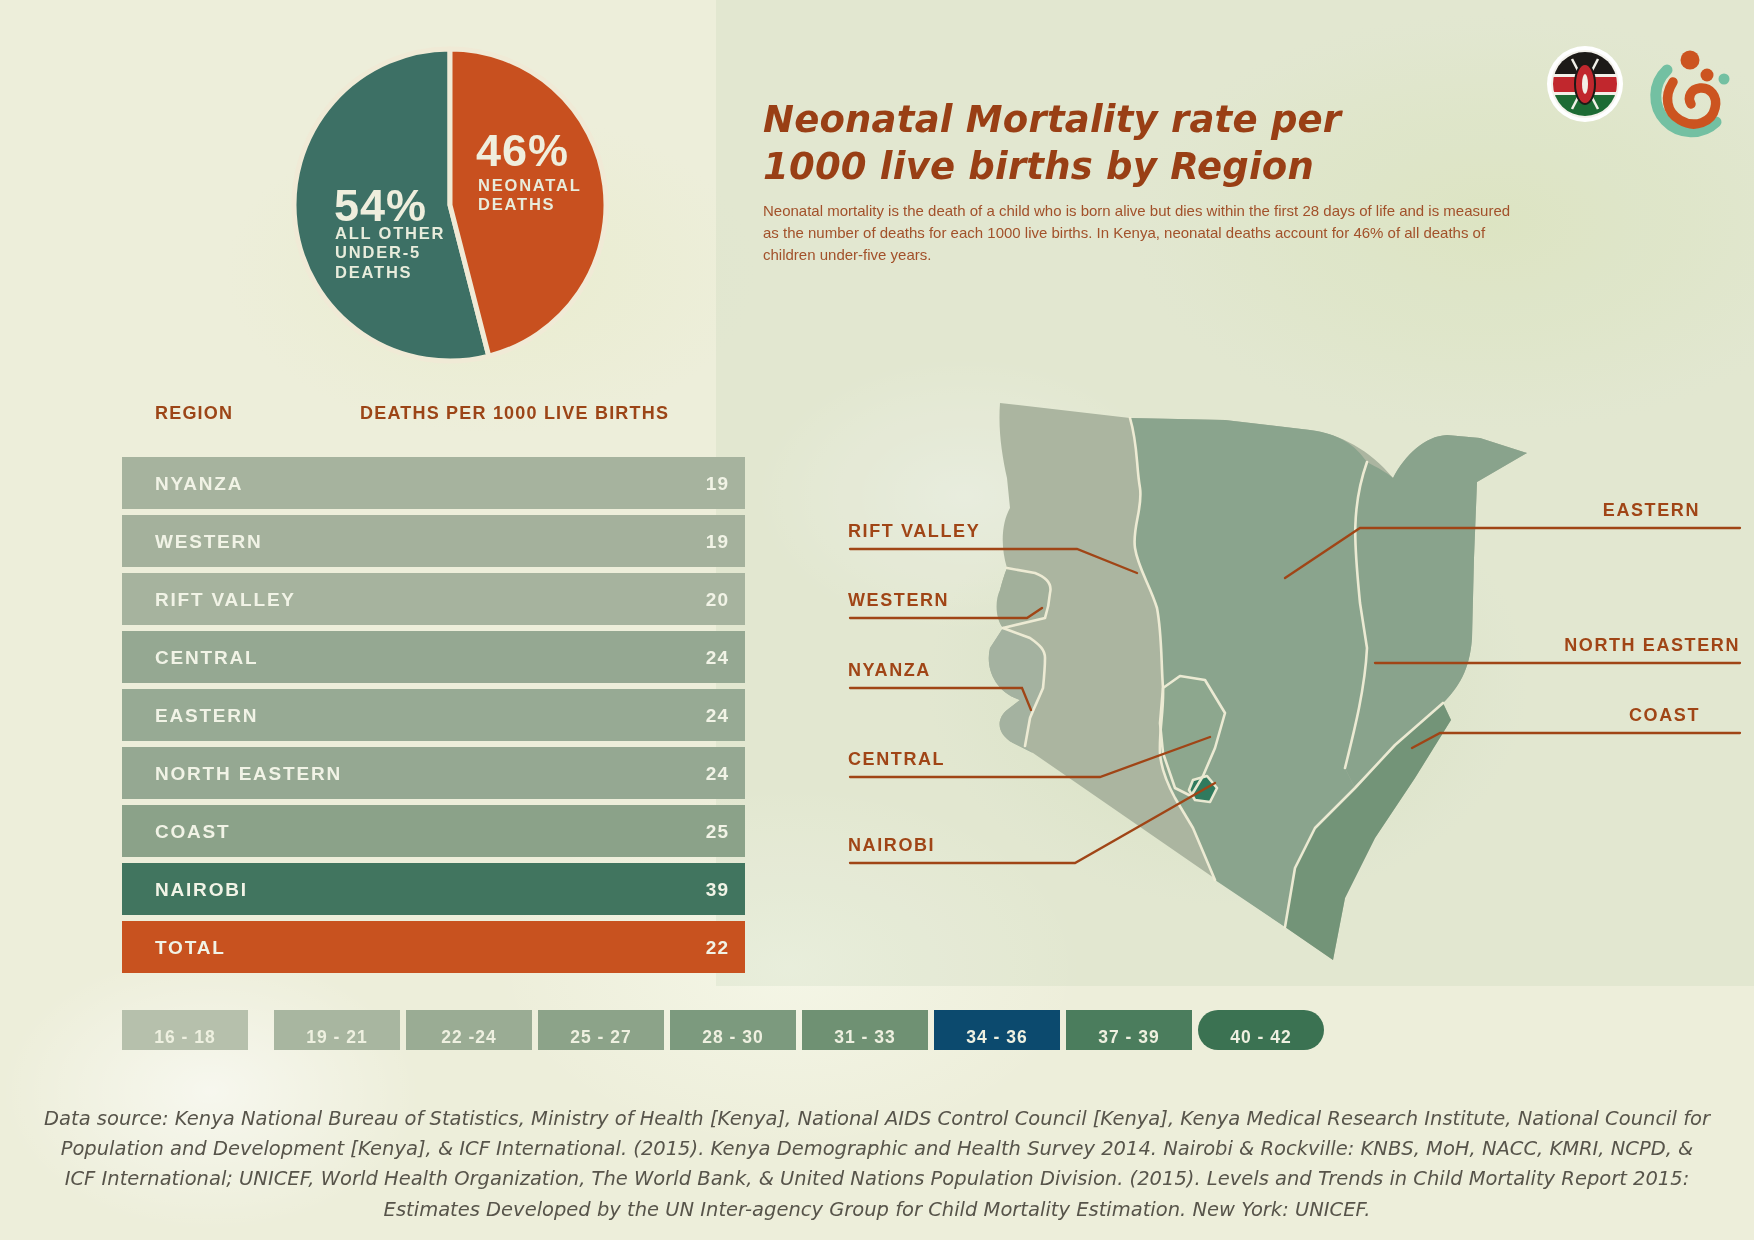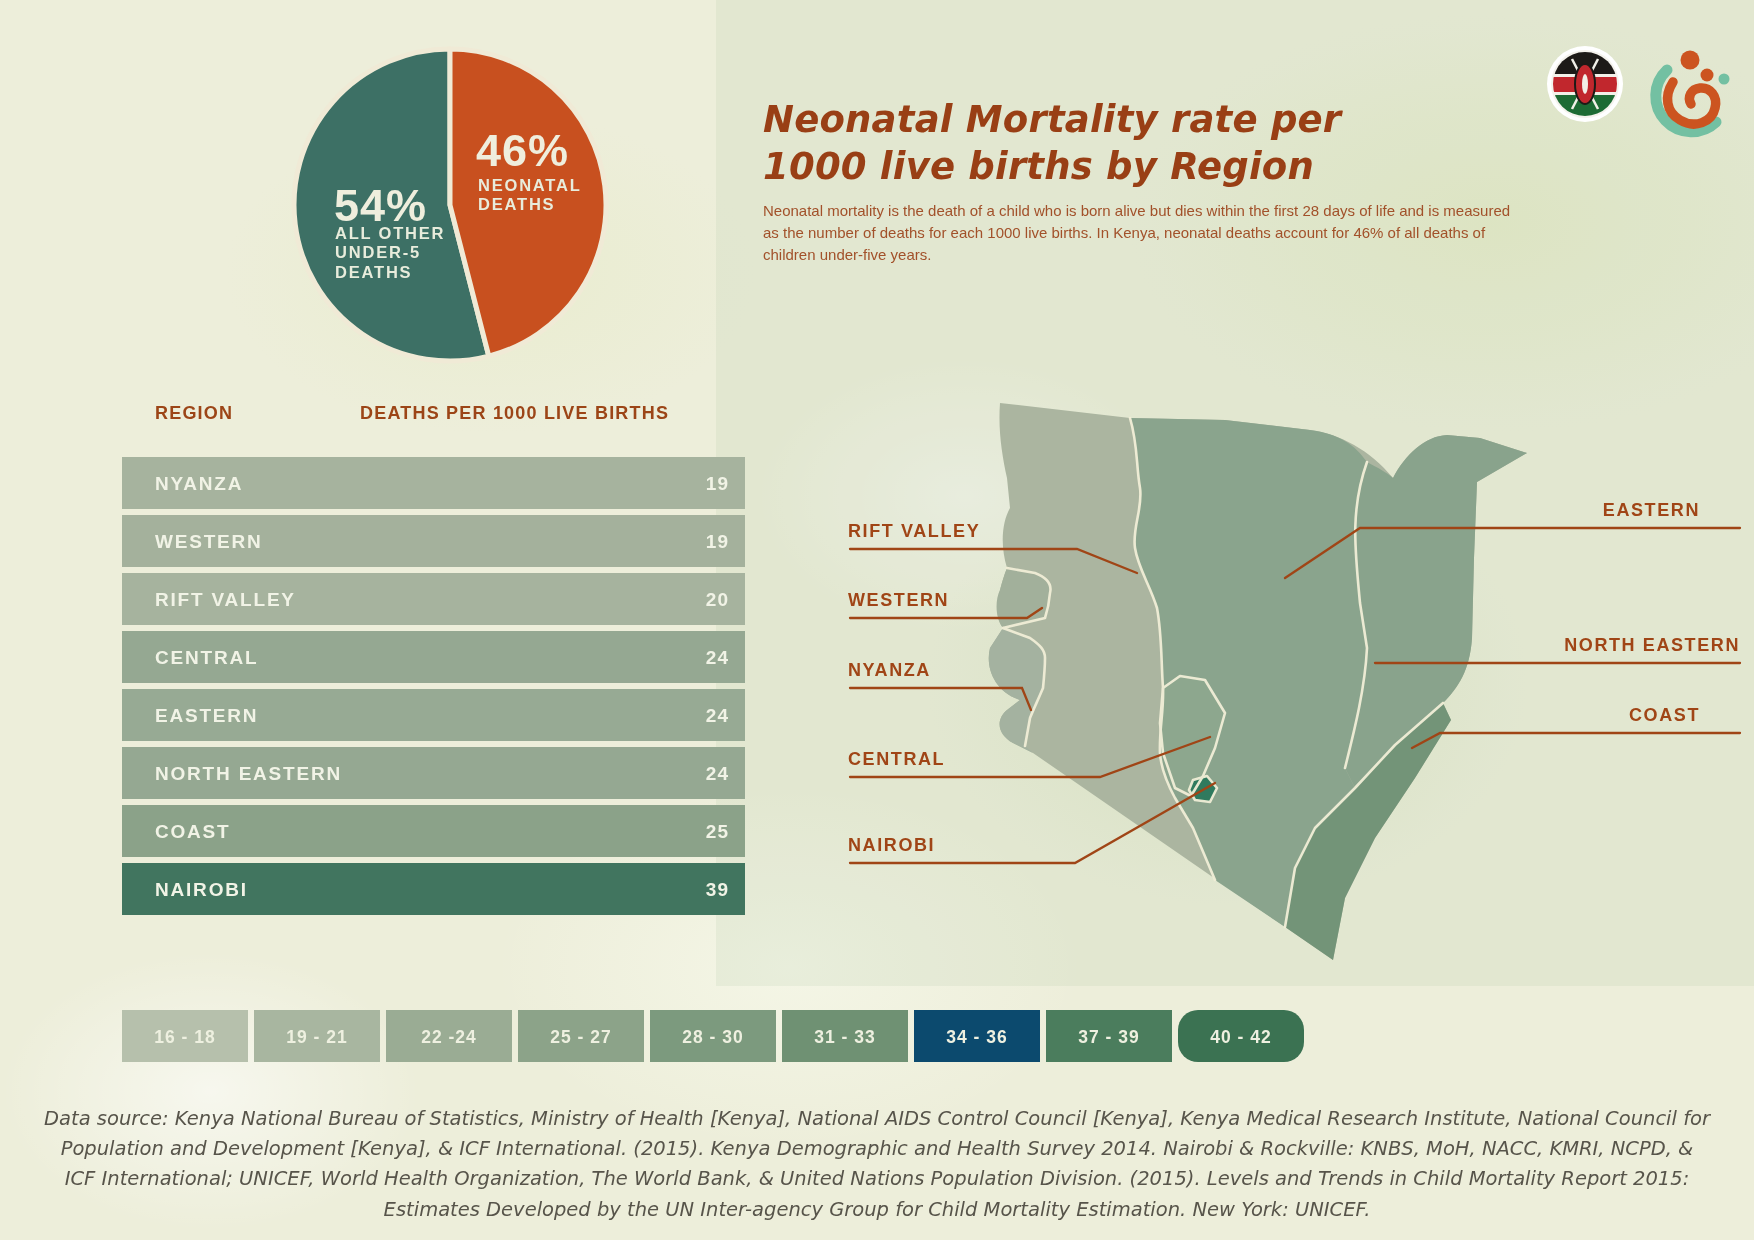--- a/index.html
+++ b/index.html
@@ -32,21 +32,21 @@
   .tbl-header{top:371px;font-size:18px;font-weight:bold;letter-spacing:1.2px;color:#9c4517;margin-top:32px;}
   #rows{left:122px;top:457px;width:623px;}
   .row{position:relative;width:623px;height:52px;margin-bottom:6px;}
   .row .rlabel{position:absolute;left:33px;top:16px;font-size:19px;font-weight:bold;
                letter-spacing:1.8px;color:#f1f3e6;}
   .row .rvalue{position:absolute;right:16px;top:16px;font-size:19px;font-weight:bold;
                letter-spacing:1px;color:#f1f3e6;}
 
   
   #legend{left:122px;top:1010px;height:52px;}
-  .lg-item{position:relative;float:left;width:126px;height:52px;margin-right:6px;}
+  .lg-item{position:relative;float:left;width:126px;height:40px;margin-right:6px;}
   .lg-item .lglabel{position:absolute;width:100%;text-align:center;top:17px;font-size:17.5px;
                     font-weight:bold;letter-spacing:1px;color:#eef0e0;}
 
   
   .maplabel{font-size:18px;font-weight:bold;letter-spacing:1.6px;color:#a04516;}
   .r-align{text-align:right;}
 
   
   .footer{left:27px;top:1104px;width:1700px;text-align:center;
           font-family:"DejaVu Sans",sans-serif;font-style:italic;
@@ -138,29 +138,33 @@
     <div class="row" style="background: rgb(139, 162, 137);">
       <span class="rlabel">COAST</span>
       <span class="rvalue">25</span>
     </div>
 
     <div class="row" style="background: rgb(65, 117, 95);">
       <span class="rlabel">NAIROBI</span>
       <span class="rvalue">39</span>
     </div>
 
+    <div class="row" style="background: rgb(200, 82, 31);">
+      <span class="rlabel">TOTAL</span>
+      <span class="rvalue">22</span>
+    </div>
   </div>
 
 <div id="legend" class="abs">
 
     <div class="lg-item" style="background: rgb(182, 192, 172);">
       <span class="lglabel">16 - 18</span>
     </div>
 
-    <div class="lg-item" style="background: rgb(168, 182, 160);">
+    <div class="lg-item" style="background: rgb(168, 182, 160); margin-left: 20px;">
       <span class="lglabel">19 - 21</span>
     </div>
 
     <div class="lg-item" style="background: rgb(154, 172, 148);">
       <span class="lglabel">22 -24</span>
     </div>
 
     <div class="lg-item" style="background: rgb(140, 163, 137);">
       <span class="lglabel">25 - 27</span>
     </div>

